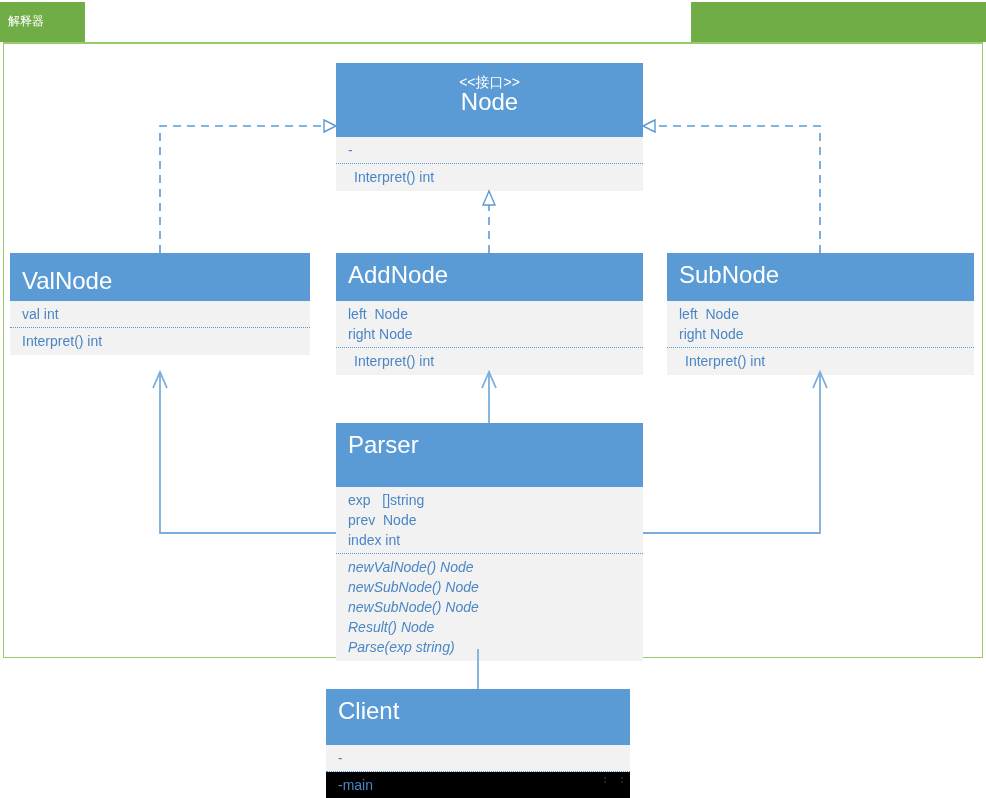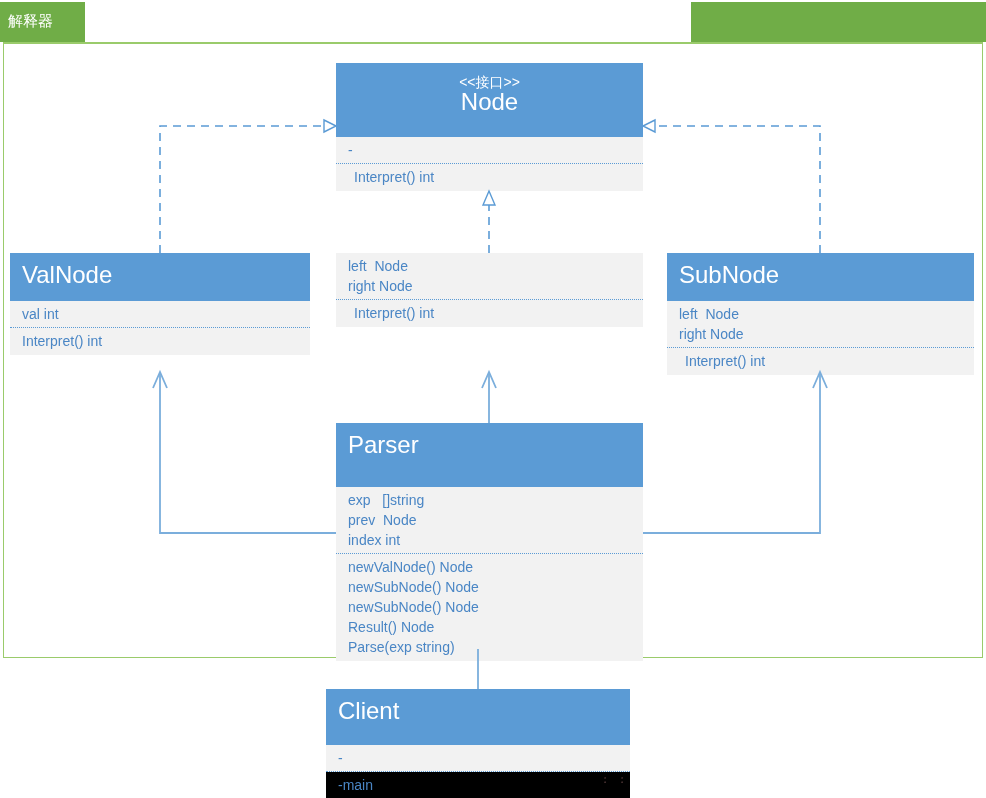--- a/index.html
+++ b/index.html
@@ -30,21 +30,21 @@
     width: 85px;
     height: 40px;
     background: #70AD47;
     box-sizing: border-box;
   }
   .pkg-tab-label {
     position: absolute;
     left: 8px;
     top: 10px;
     color: #ffffff;
-    font-size: 15px;
+    font-size: 12px;
     line-height: 18px;
     white-space: nowrap;
   }
   .pkg-band {
     position: absolute;
     left: 691px;
     top: 2px;
     width: 295px;
     height: 40px;
     background: #70AD47;
@@ -130,32 +130,35 @@
     </div>
     <div class="uml-section attrs" style="height:27px;">
       <div class="uml-line">-</div>
     </div>
     <div class="uml-section" style="height:27px;">
       <div class="uml-line indent">Interpret() int</div>
     </div>
   </div>
 
   <div class="uml" style="left:10px; top:253px; width:300px;">
-    <div class="uml-header" style="height:48px; padding-top:11px;">
+    <div class="uml-header" style="height:48px; padding-top:17px;">
       <div class="uml-title">ValNode</div>
     </div>
     <div class="uml-section attrs" style="height:27px;">
       <div class="uml-line">val int</div>
     </div>
     <div class="uml-section" style="height:27px;">
       <div class="uml-line">Interpret() int</div>
     </div>
   </div>
 
   <div class="uml" style="left:336px; top:253px; width:307px;">
+    <div class="uml-header" style="height:48px; padding-top:11px;">
+      <div class="uml-title">AddNode</div>
+    </div>
     <div class="uml-section attrs" style="height:47px;">
       <div class="uml-line">left  Node</div>
       <div class="uml-line">right Node</div>
     </div>
     <div class="uml-section" style="height:27px;">
       <div class="uml-line indent">Interpret() int</div>
     </div>
   </div>
 
   <div class="uml" style="left:667px; top:253px; width:307px;">
@@ -173,21 +176,21 @@
 
   <div class="uml" style="left:336px; top:423px; width:307px;">
     <div class="uml-header" style="height:64px; padding-top:11px;">
       <div class="uml-title">Parser</div>
     </div>
     <div class="uml-section attrs" style="height:67px;">
       <div class="uml-line">exp   []string</div>
       <div class="uml-line">prev  Node</div>
       <div class="uml-line">index int</div>
     </div>
-    <div class="uml-section" style="height:107px;">
+    <div class="uml-section" style="height:107px;font-style:italic;">
       <div class="uml-line">newValNode() Node</div>
       <div class="uml-line">newSubNode() Node</div>
       <div class="uml-line">newSubNode() Node</div>
       <div class="uml-line">Result() Node</div>
       <div class="uml-line">Parse(exp string)</div>
     </div>
   </div>
 
   <div class="uml" style="left:326px; top:689px; width:304px;">
     <div class="uml-header" style="height:56px; padding-top:11px;">

